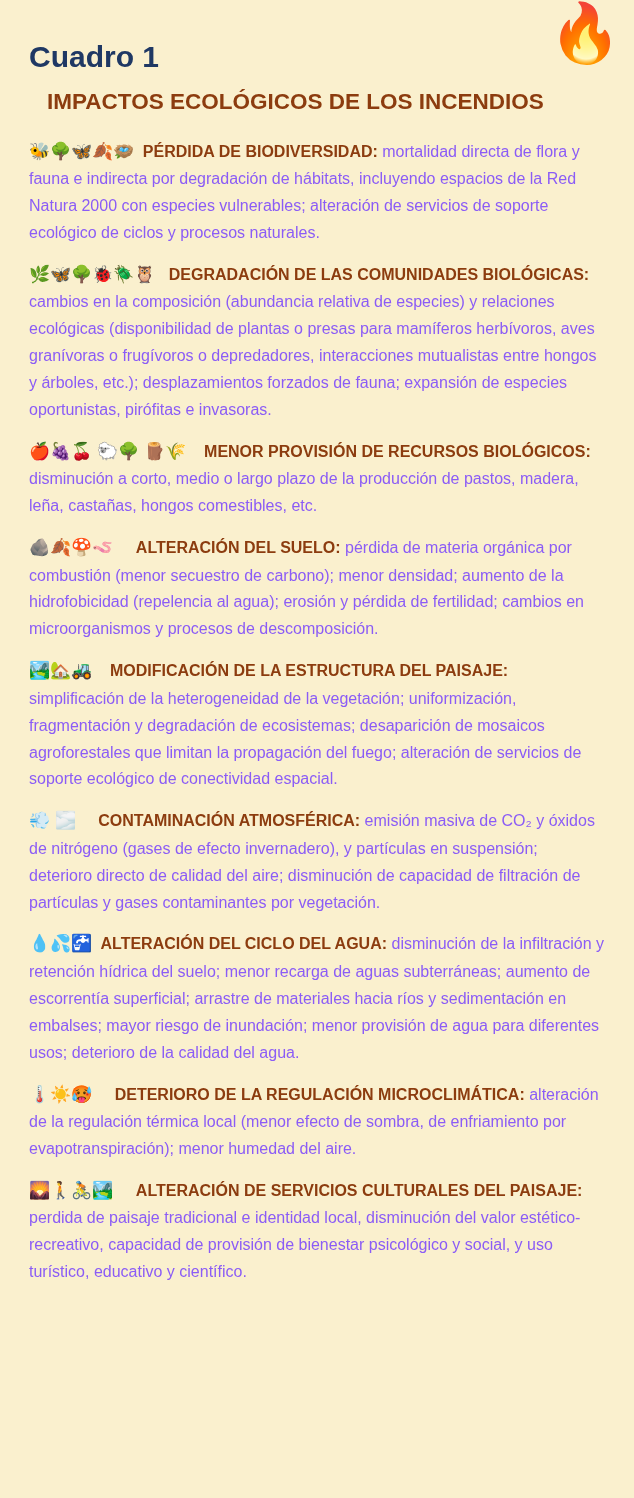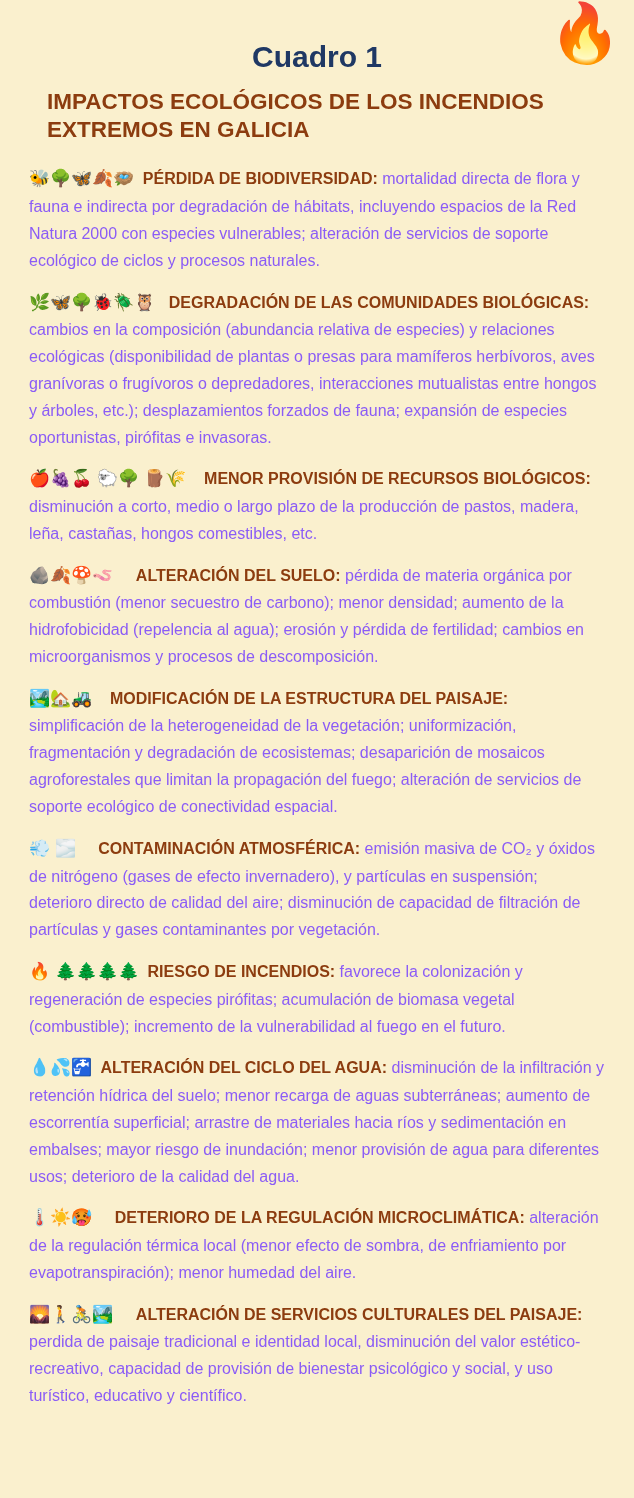--- a/index.html
+++ b/index.html
@@ -23,21 +23,21 @@
     box-sizing: border-box;
   }
   .fire-big {
     position: absolute;
     top: 4px;
     right: 12px;
     font-size: 58px;
     line-height: 1;
   }
   .title {
-    text-align: center;
+    text-align: left;
     color: #1F3864;
     font-weight: bold;
     font-size: 30px;
     margin: 22px 0 14px 0;
     letter-spacing: 0px;
   }
   .subtitle {
     color: #8C3C0F;
     font-weight: bold;
     font-size: 22.5px;
@@ -66,35 +66,34 @@
 </style>
 </head>
 <body>
 
 <div class="page">
 
   <div class="fire-big">🔥</div>
 
   <div class="title">Cuadro 1</div>
 
-  <div class="subtitle"><span>IMPACTOS ECOLÓGICOS DE LOS INCENDIOS</span><br><span>EXTREMOS EN GALICIA</span></div>
+  <div class="subtitle"><span>IMPACTOS ECOLÓGICOS DE LOS INCENDIOS</span><br></div>
 
   <p class="section"><span class="icons">🐝🌳🦋🍂🪺</span><span class="heading">PÉRDIDA DE BIODIVERSIDAD:</span> <span class="body-text">mortalidad directa de flora y fauna e indirecta por degradación de hábitats, incluyendo espacios de la Red Natura 2000 con especies vulnerables; alteración de servicios de soporte ecológico de ciclos y procesos naturales.</span></p>
 
   <p class="section"><span class="icons">🌿🦋🌳🐞🪲🦉 </span><span class="heading">DEGRADACIÓN DE LAS COMUNIDADES BIOLÓGICAS:</span> <span class="body-text">cambios en la composición (abundancia relativa de especies) y relaciones ecológicas (disponibilidad de plantas o presas para mamíferos herbívoros, aves granívoras o frugívoros o depredadores, interacciones mutualistas entre hongos y árboles, etc.); desplazamientos forzados de fauna; expansión de especies oportunistas, pirófitas e invasoras.</span></p>
 
   <p class="section"><span class="icons">🍎🍇🍒 🐑🌳 🪵🌾  </span><span class="heading">MENOR PROVISIÓN DE RECURSOS BIOLÓGICOS:</span> <span class="body-text">disminución a corto, medio o largo plazo de la producción de pastos, madera, leña, castañas, hongos comestibles, etc.</span></p>
 
   <p class="section"><span class="icons">🪨🍂🍄🪱   </span><span class="heading">ALTERACIÓN DEL SUELO:</span> <span class="body-text">pérdida de materia orgánica por combustión (menor secuestro de carbono); menor densidad; aumento de la hidrofobicidad (repelencia al agua); erosión y pérdida de fertilidad; cambios en microorganismos y procesos de descomposición.</span></p>
 
   <p class="section"><span class="icons">🏞️🏡🚜  </span><span class="heading">MODIFICACIÓN DE LA ESTRUCTURA DEL PAISAJE:</span> <span class="body-text">simplificación de la heterogeneidad de la vegetación; uniformización, fragmentación y degradación de ecosistemas; desaparición de mosaicos agroforestales que limitan la propagación del fuego; alteración de servicios de soporte ecológico de conectividad espacial.</span></p>
 
   <p class="section"><span class="icons">💨 🌫️   </span><span class="heading">CONTAMINACIÓN ATMOSFÉRICA:</span> <span class="body-text">emisión masiva de CO₂ y óxidos de nitrógeno (gases de efecto invernadero), y partículas en suspensión; deterioro directo de calidad del aire; disminución de capacidad de filtración de partículas y gases contaminantes por vegetación.</span></p>
 
-  <p class="section"><span class="icons">🔥 🌲🌲🌲🌲</span><span class="heading">RIESGO DE INCENDIOS:</span> <span class="body-text">favorece la colonización y regeneración de especies pirófitas; acumulación de biomasa vegetal (combustible); incremento de la vulnerabilidad al fuego en el futuro.</span></p>
 
   <p class="section"><span class="icons">💧💦🚰</span><span class="heading">ALTERACIÓN DEL CICLO DEL AGUA:</span> <span class="body-text">disminución de la infiltración y retención hídrica del suelo; menor recarga de aguas subterráneas; aumento de escorrentía superficial; arrastre de materiales hacia ríos y sedimentación en embalses; mayor riesgo de inundación; menor provisión de agua para diferentes usos; deterioro de la calidad del agua.</span></p>
 
   <p class="section"><span class="icons">🌡️☀️🥵   </span><span class="heading">DETERIORO DE LA REGULACIÓN MICROCLIMÁTICA:</span> <span class="body-text">alteración de la regulación térmica local (menor efecto de sombra, de enfriamiento por evapotranspiración); menor humedad del aire.</span></p>
 
   <p class="section"><span class="icons">🌄🚶🚴🏞️   </span><span class="heading">ALTERACIÓN DE SERVICIOS CULTURALES DEL PAISAJE:</span> <span class="body-text">perdida de paisaje tradicional e identidad local, disminución del valor estético-recreativo, capacidad de provisión de bienestar psicológico y social, y uso turístico, educativo y científico.</span></p>
 
 </div>
 
 </body></html>

